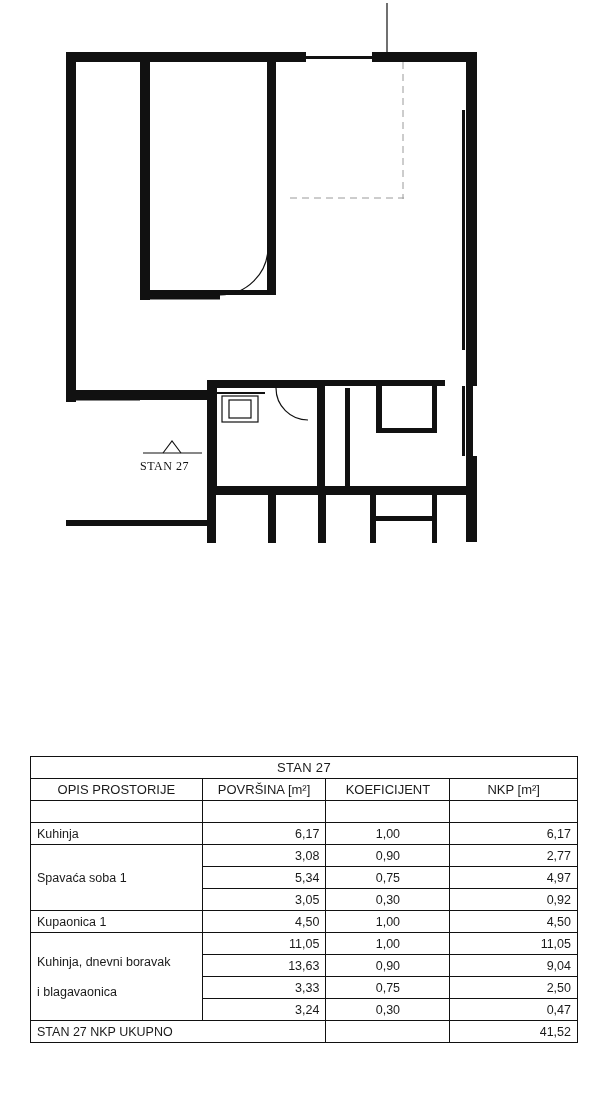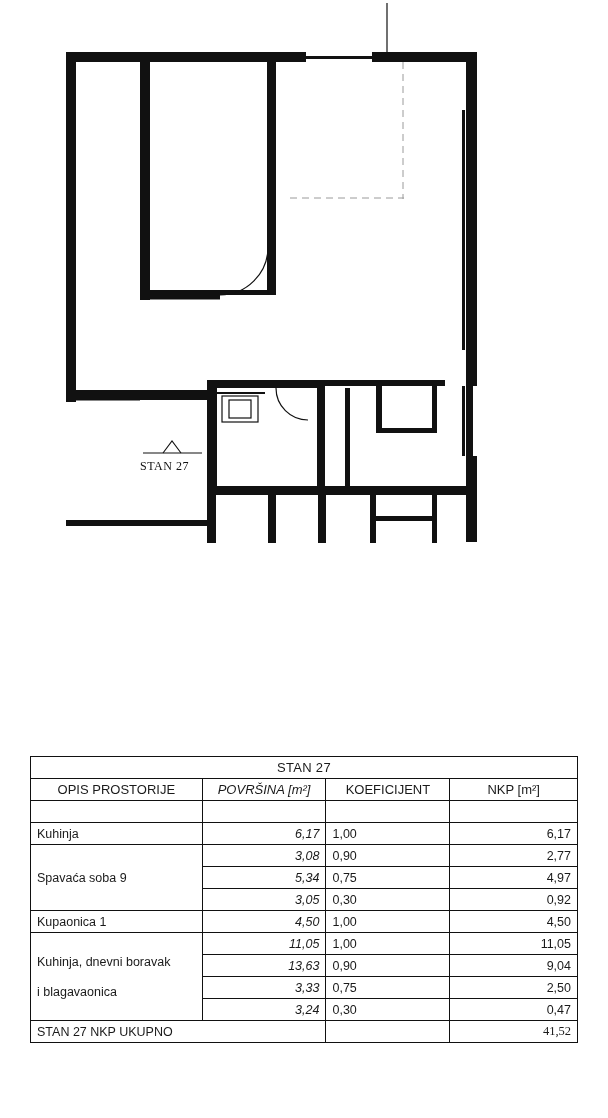--- a/index.html
+++ b/index.html
@@ -68,32 +68,32 @@
     height: 24px;
   }
 
   .head-row td {
     text-align: center;
     font-size: 13px;
     height: 24px;
   }
 
   .c-desc  { width: 172px; text-align: left; }
-  .c-area  { width: 124px; text-align: right; font-style: italic; }
-  .c-coef  { width: 124px; text-align: left; }
+  .c-area  { width: 124px; text-align: right; }
+  .c-coef  { width: 124px; text-align: center; }
   .c-nkp   { width: 128px; text-align: right; }
 
   .blank-row td { height: 20px; }
 
   .total-row td {
     font-weight: bold;
     height: 24px;
   }
   .total-row .c-desc { text-align: left; }
-  .total-row .c-nkp  { text-align: right; font-family: Liberation Serif, serif; }
+  .total-row .c-nkp  { text-align: right; }
 
   .desc-cell { vertical-align: middle; }
   .desc-cell .line2 { display: block; margin-top: 16px; }
 </style>
 </head>
 <body>
 
 <div id="floorplan">
   <svg width="608" height="610" viewBox="0 0 608 610" xmlns="http://www.w3.org/2000/svg">
     <g fill="none" stroke="#111111" stroke-width="1.2">
@@ -202,21 +202,21 @@
       </tr>
 
       <tr>
         <td class="c-desc desc-cell">Kuhinja</td>
         <td class="c-area">6,17</td>
         <td class="c-coef">1,00</td>
         <td class="c-nkp">6,17</td>
       </tr>
 
       <tr>
-        <td class="c-desc desc-cell" rowspan="3">Spavaća soba 9</td>
+        <td class="c-desc desc-cell" rowspan="3">Spavaća soba 1</td>
         <td class="c-area">3,08</td>
         <td class="c-coef">0,90</td>
         <td class="c-nkp">2,77</td>
       </tr>
       <tr>
         <td class="c-area">5,34</td>
         <td class="c-coef">0,75</td>
         <td class="c-nkp">4,97</td>
       </tr>
       <tr>

